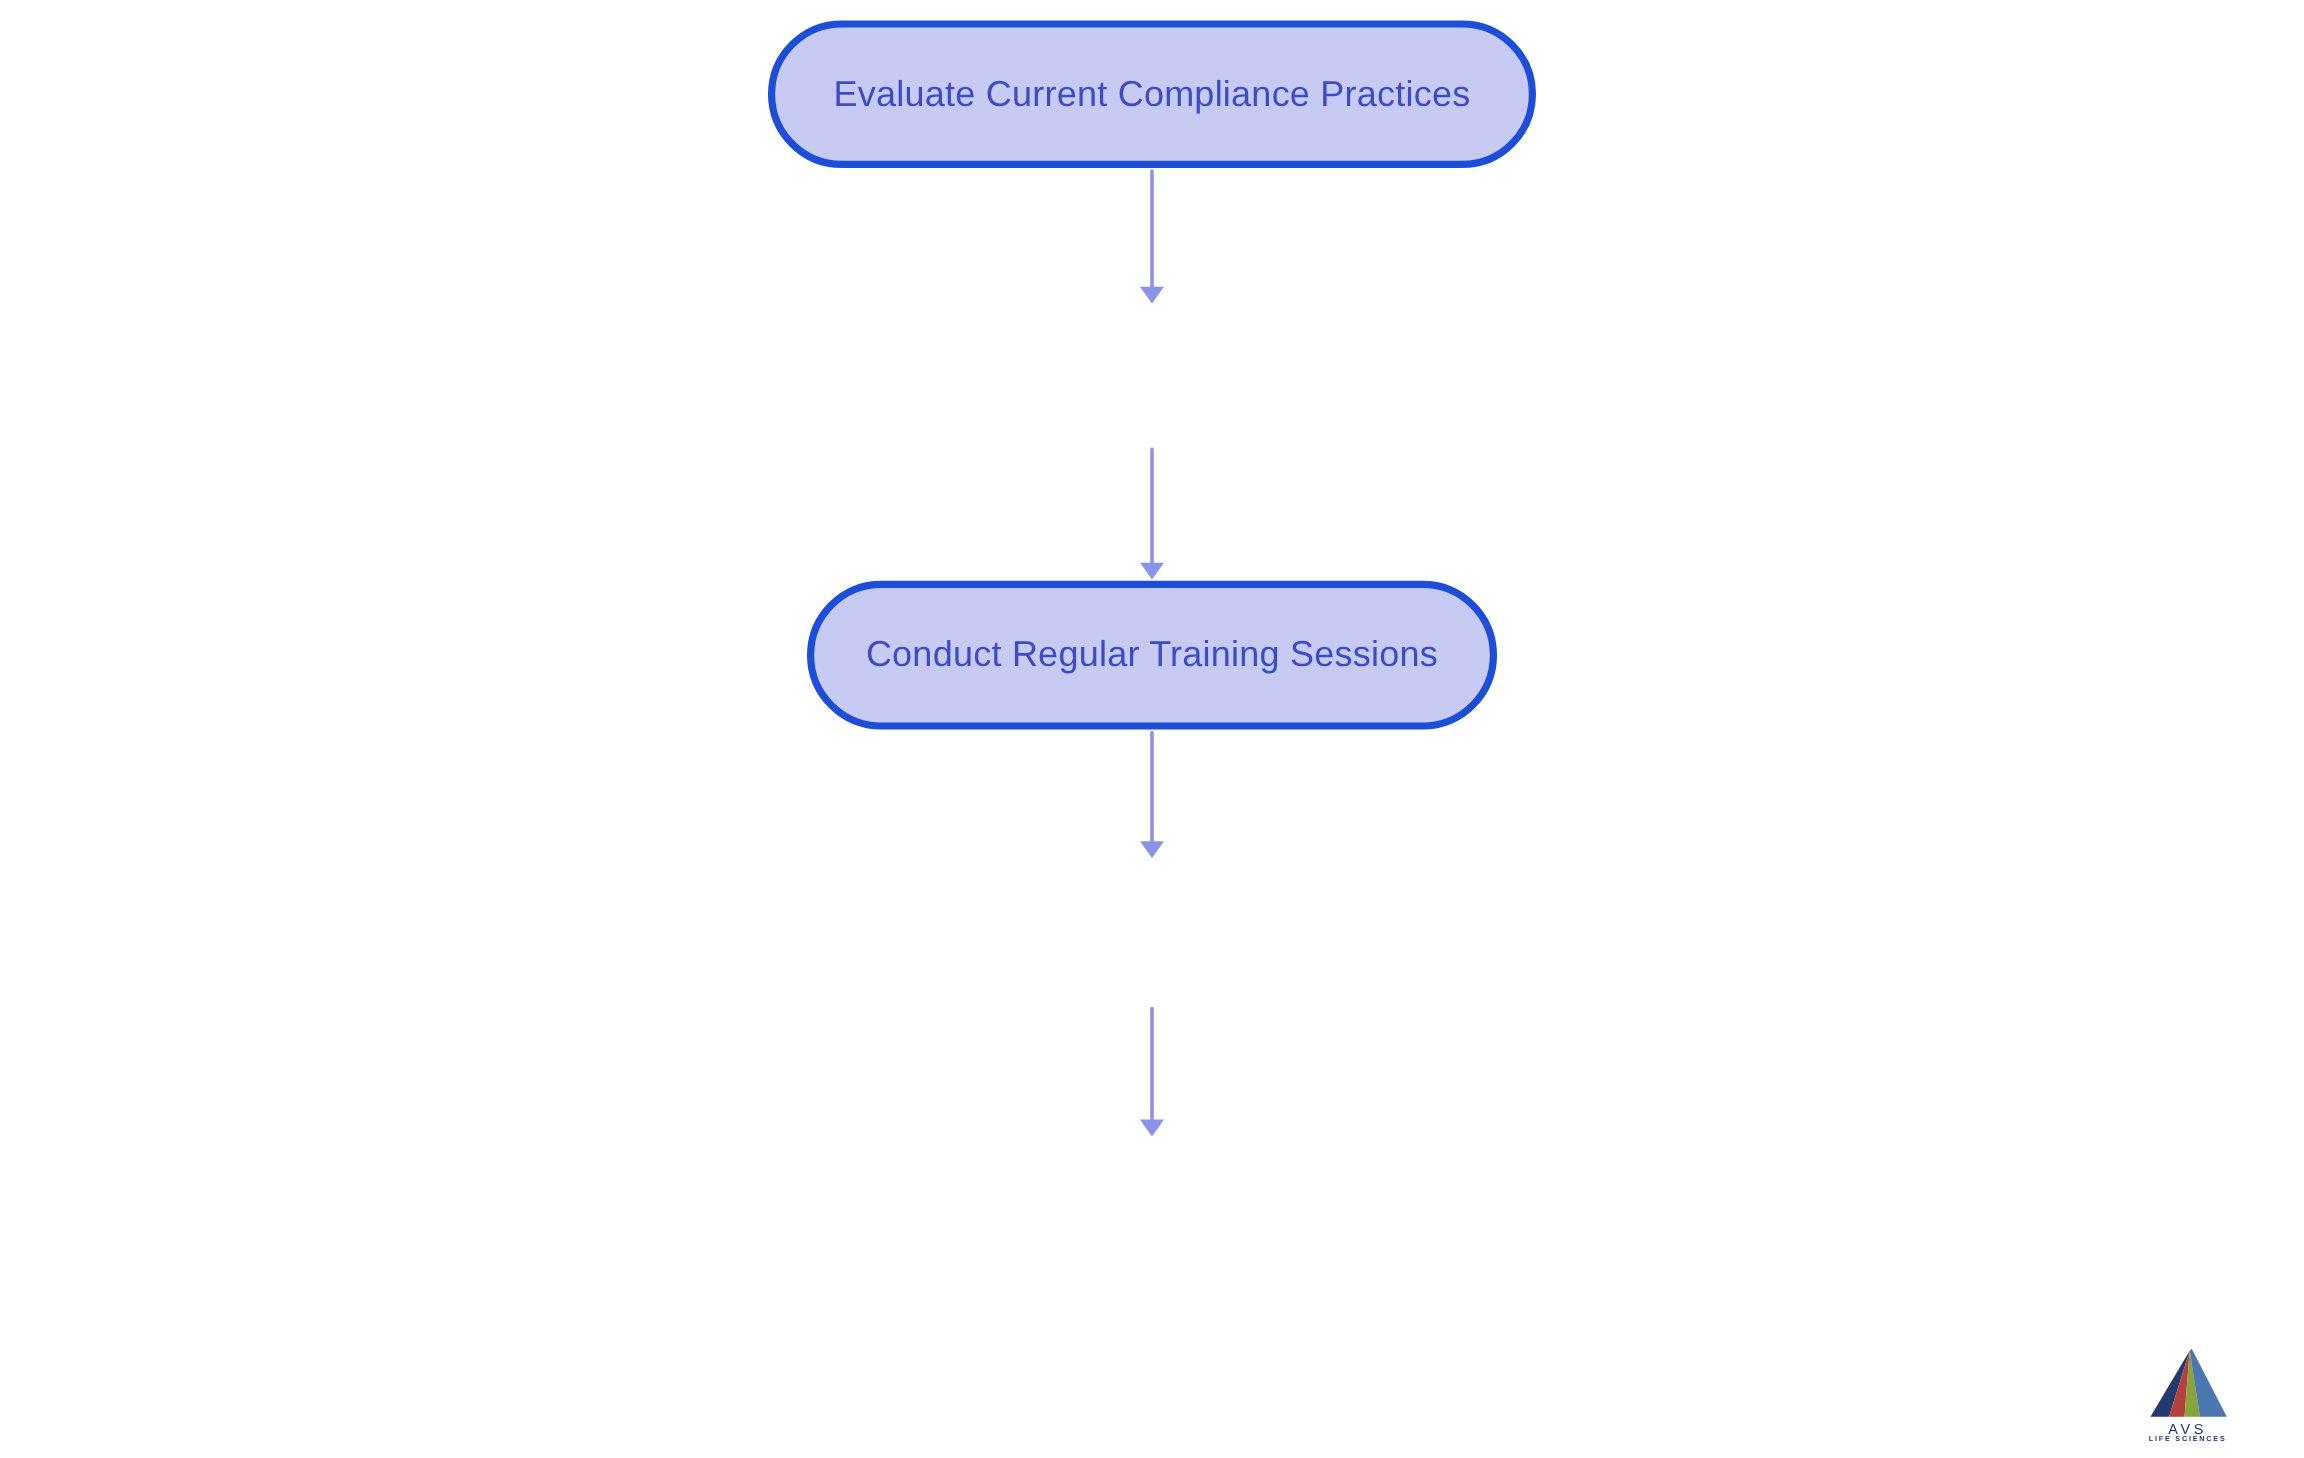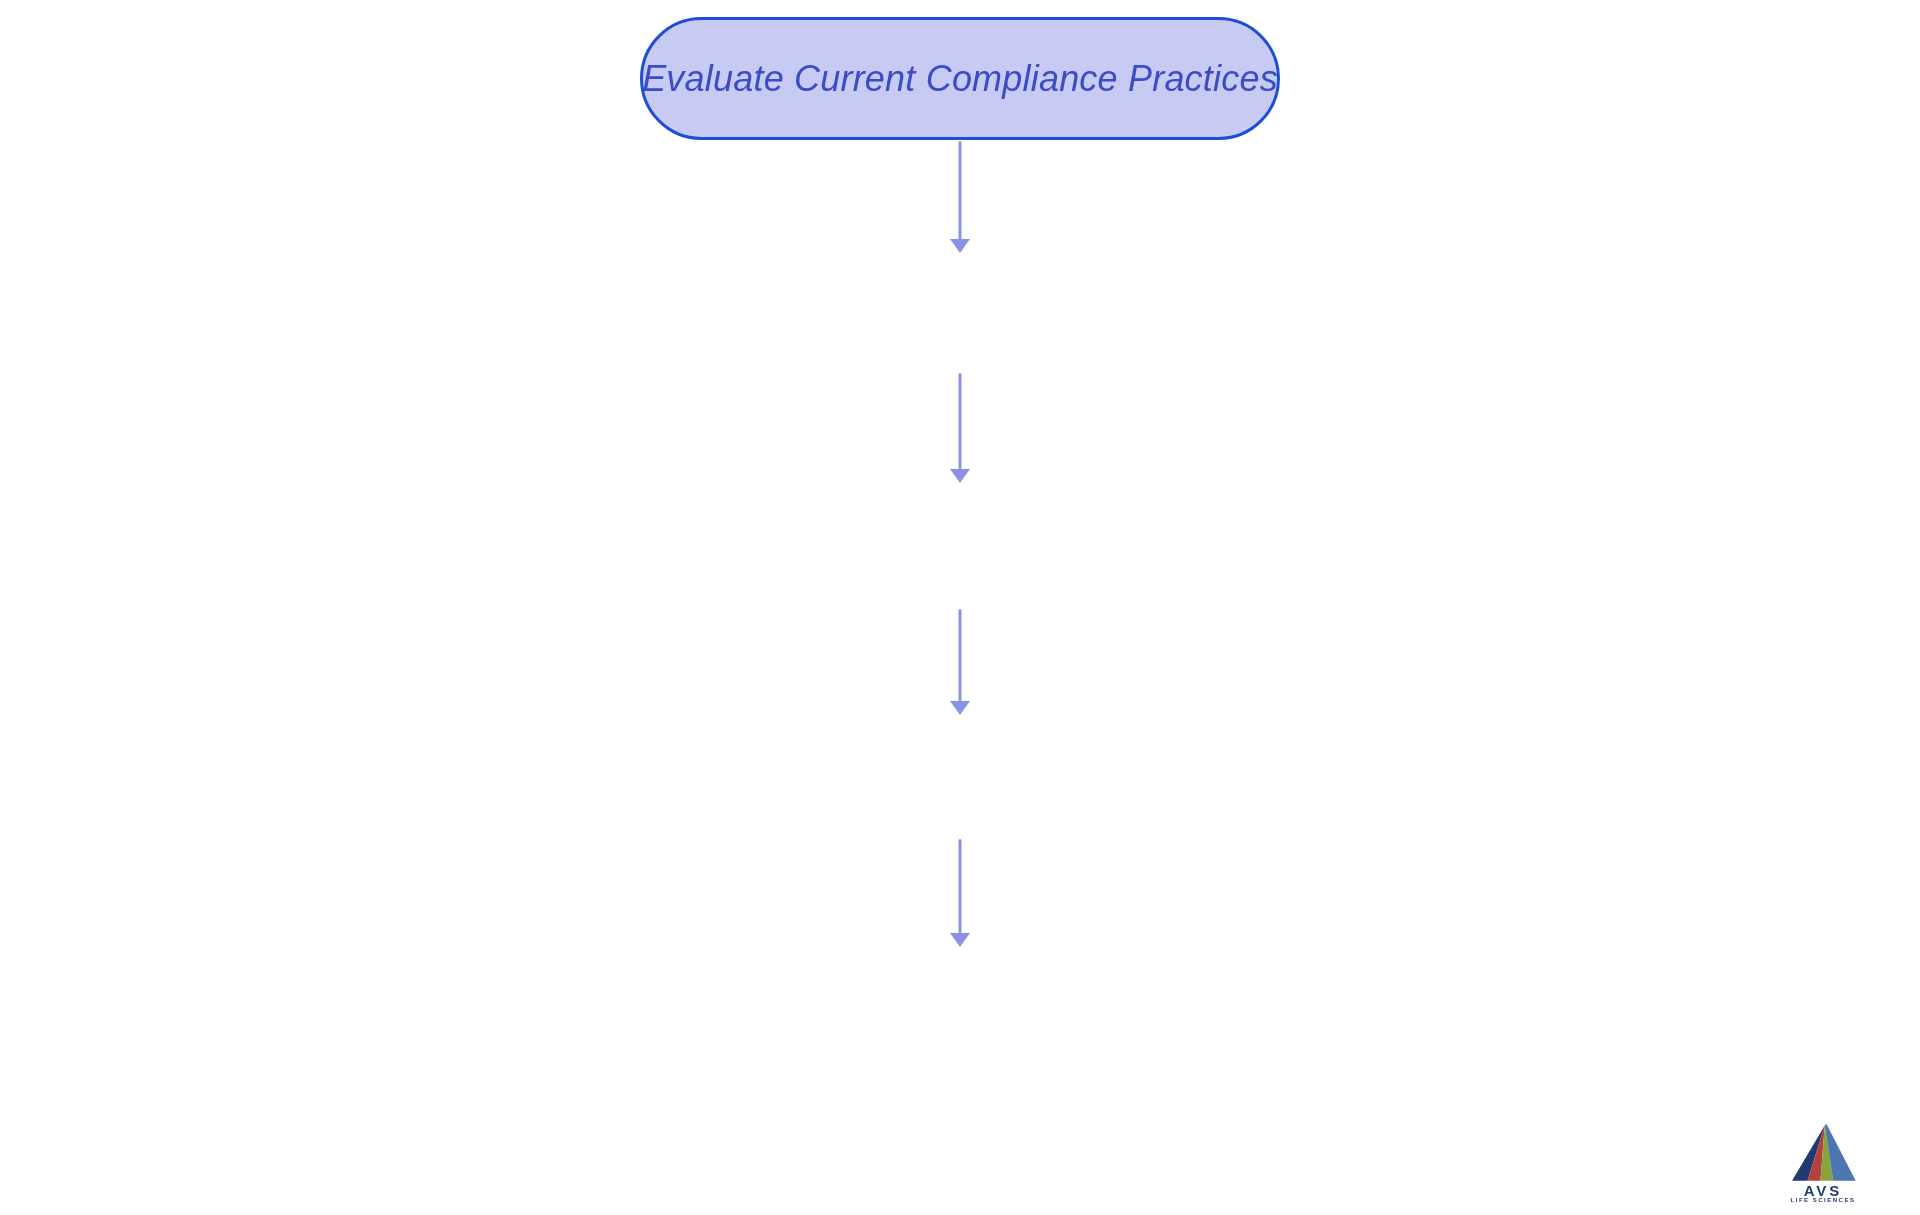--- a/index.html
+++ b/index.html
@@ -16,31 +16,30 @@
   }
   .canvas {
     position: absolute;
     inset: 0;
   }
   .node {
     position: absolute;
     left: 50%;
     transform: translateX(-50%);
     background: #c7caf2;
-    border: 3px solid #1d4ed8;
+    border: 6px solid #1d4ed8;
     border-radius: 64px;
     display: flex;
     align-items: center;
     justify-content: center;
     color: #3b4cc4;
-    font-size: 36px;
+    font-size: 30px;
     letter-spacing: 0.2px;
     white-space: nowrap;
     box-sizing: border-box;
-    font-style: italic;
   }
   .node-1 { top: 17px;  width: 640px; height: 123px; }
   .node-2 { top: 254px; width: 490px; height: 118px; }
   .node-3 { top: 484px; width: 575px; height: 124px; }
   .node-4 { top: 716px; width: 540px; height: 122px; }
   .node-5 { top: 948px; width: 680px; height: 126px; }
 
   .arrow {
     position: absolute;
     left: 50%;
@@ -79,22 +78,22 @@
     top: 1122px;
     width: 110px;
     text-align: center;
   }
   .brand svg {
     display: block;
     margin: 0 auto;
   }
   .brand-line1 {
     color: #223a70;
-    font-size: 15px;
-    font-weight: bold;
+    font-size: 12px;
+    font-weight: normal;
     letter-spacing: 3px;
     line-height: 10px;
   }
   .brand-line2 {
     color: #223a70;
     font-size: 6px;
     font-weight: bold;
     letter-spacing: 1.5px;
     line-height: 8px;
   }
@@ -112,20 +111,23 @@
     <div class="line"></div>
     <div class="head"></div>
   </div>
 
 
   <div class="arrow arrow-2">
     <div class="line"></div>
     <div class="head"></div>
   </div>
 
+  <div class="node node-3">
+    <span>Conduct Regular Training Sessions</span>
+  </div>
 
   <div class="arrow arrow-3">
     <div class="line"></div>
     <div class="head"></div>
   </div>
 
 
   <div class="arrow arrow-4">
     <div class="line"></div>
     <div class="head"></div>

